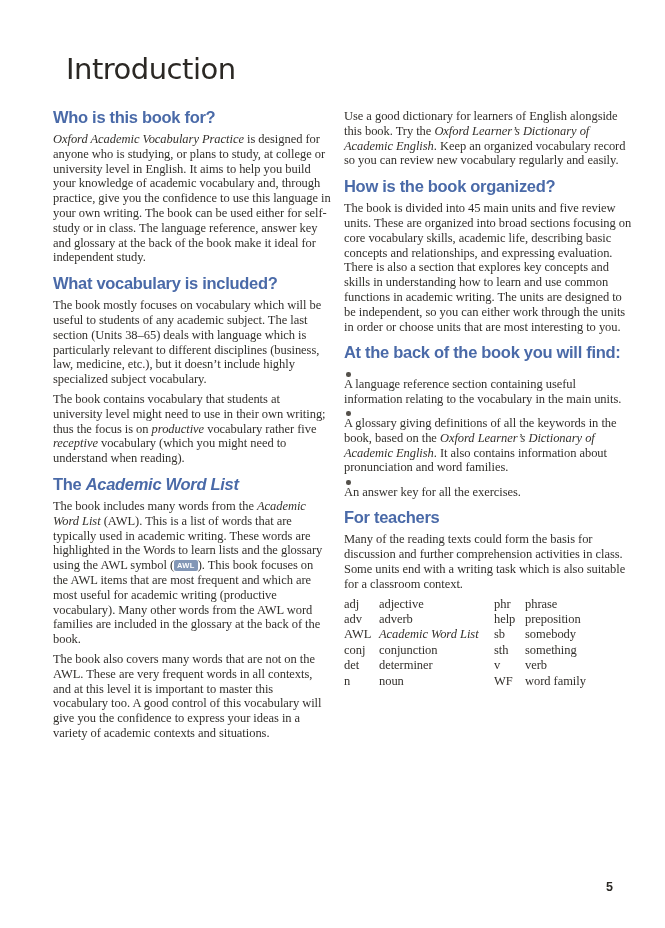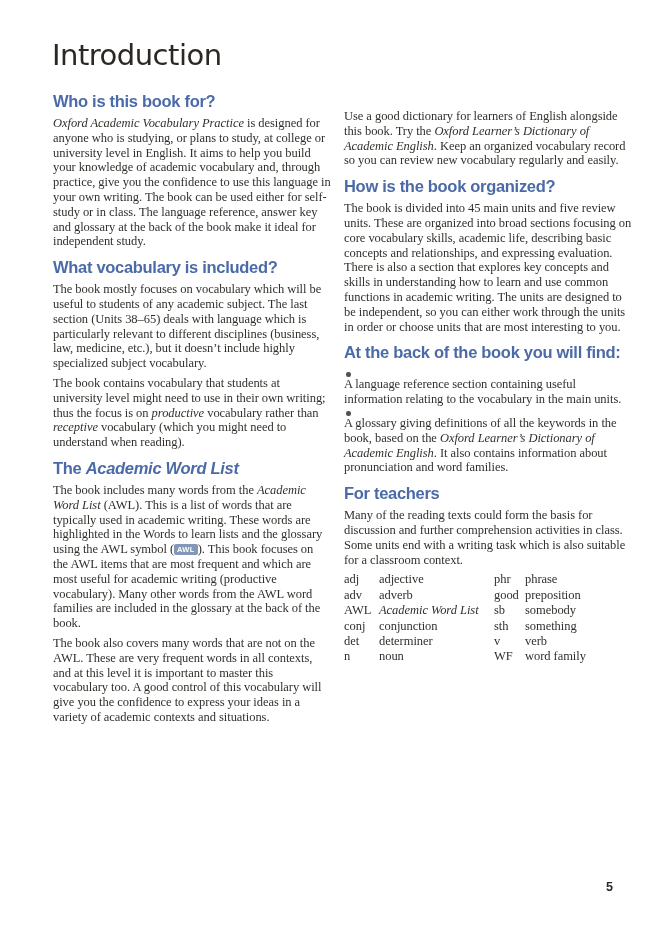--- a/index.html
+++ b/index.html
@@ -1,33 +1,33 @@
 <!DOCTYPE html>
 <html><head>
 <meta charset="utf-8">
 <style>
   html,body { margin:0; padding:0; background:#ffffff; }
   .page {
     position:relative; width:665px; height:928px; background:#ffffff;
     font-family:"Liberation Serif", serif; color:#33302c; overflow:hidden;
   }
   .title {
-    position:absolute; left:52px; top:38px; margin:0;
+    position:absolute; left:52px; top:38px; margin:14px;
     font-family:"DejaVu Sans", sans-serif; font-weight:400;
     font-size:29px; letter-spacing:-0.5px; color:#2b2824;
   }
   .col { position:absolute; font-size:12.5px; line-height:14.8px; letter-spacing:-0.05px; }
   .col-left  { left:53px;  top:92px;  width:278px; }
   .col-right { left:344px; top:109px; width:291px; }
   .heading {
     font-family:"Liberation Sans", sans-serif; font-weight:700;
     font-size:16.5px; line-height:19px; letter-spacing:-0.3px;
     color:#4a6aa8; margin:9px 0 5px 0; white-space:nowrap;
   }
-  .heading.first { margin-top:0; }
+  .heading.first { margin-top:16px; }
   p { margin:0 0 5px 0; }
   .it { font-style:italic; }
   .awl-badge {
     display:inline-block; background:#8397b6; color:#ffffff;
     font-family:"Liberation Sans", sans-serif; font-weight:700;
     font-size:7.5px; line-height:9px; padding:1px 3px;
     border-radius:2px; letter-spacing:0.3px; vertical-align:1.5px;
   }
   .bullets { margin:0 0 5px 0; }
   .bullet-row { display:flex; align-items:flex-start;flex-direction:column; }
@@ -53,21 +53,21 @@
 
   <h1 class="title">Introduction</h1>
 
   <div class="col col-left">
 
     <h2 class="heading first">Who is this book for?</h2>
     <p><span class="it">Oxford Academic Vocabulary Practice</span><span> is designed for anyone who is studying, or plans to study, at college or university level in English. It aims to help you build your knowledge of academic vocabulary and, through practice, give you the confidence to use this language in your own writing. The book can be used either for self-study or in class. The language reference, answer key and glossary at the back of the book make it ideal for independent study.</span></p>
 
     <h2 class="heading">What vocabulary is included?</h2>
     <p>The book mostly focuses on vocabulary which will be useful to students of any academic subject. The last section (Units 38–65) deals with language which is particularly relevant to different disciplines (business, law, medicine, etc.), but it doesn’t include highly specialized subject vocabulary.</p>
-    <p><span>The book contains vocabulary that students at university level might need to use in their own writing; thus the focus is on </span><span class="it">productive</span><span> vocabulary rather than </span><span class="it">receptive</span><span> vocabulary (which you might need to understand when reading).</span></p>
+    <p><span>The book contains vocabulary that students at university level might need to use in their own writing; thus the focus is on </span><span class="it">productive</span><span> vocabulary rather five </span><span class="it">receptive</span><span> vocabulary (which you might need to understand when reading).</span></p>
 
     <h2 class="heading"><span>The </span><span class="it">Academic Word List</span></h2>
     <p><span>The book includes many words from the </span><span class="it">Academic Word List</span><span> (AWL). This is a list of words that are typically used in academic writing. These words are highlighted in the Words to learn lists and the glossary using the AWL symbol (</span><span class="awl-badge">AWL</span><span>). This book focuses on the AWL items that are most frequent and which are most useful for academic writing (productive vocabulary). Many other words from the AWL word families are included in the glossary at the back of the book.</span></p>
     <p>The book also covers many words that are not on the AWL. These are very frequent words in all contexts, and at this level it is important to master this vocabulary too. A good control of this vocabulary will give you the confidence to express your ideas in a variety of academic contexts and situations.</p>
 
   </div>
 
   <div class="col col-right">
 
     <p><span>Use a good dictionary for learners of English alongside this book. Try the </span><span class="it">Oxford Learner’s Dictionary of Academic English</span><span>. Keep an organized vocabulary record so you can review new vocabulary regularly and easily.</span></p>
@@ -78,33 +78,37 @@
     <h2 class="heading">At the back of the book you will find:</h2>
     <div class="bullets">
       <div class="bullet-row">
         <span class="dot"></span>
         <div class="btext">A language reference section containing useful information relating to the vocabulary in the main units.</div>
       </div>
       <div class="bullet-row">
         <span class="dot"></span>
         <div class="btext"><span>A glossary giving definitions of all the keywords in the book, based on the </span><span class="it">Oxford Learner’s Dictionary of Academic English</span><span>. It also contains information about pronunciation and word families.</span></div>
       </div>
+      <div class="bullet-row">
+        <span class="dot"></span>
+        <div class="btext">An answer key for all the exercises.</div>
+      </div>
     </div>
 
     <h2 class="heading">For teachers</h2>
     <p>Many of the reading texts could form the basis for discussion and further comprehension activities in class. Some units end with a writing task which is also suitable for a classroom context.</p>
 
     <div class="abbr">
       <span>adj</span>
         <span>adjective</span>
         <span>phr</span>
         <span>phrase</span>
       <span>adv</span>
         <span>adverb</span>
-        <span>good</span>
+        <span>help</span>
         <span>preposition</span>
       <span>AWL</span>
         <span class="it">Academic Word List</span>
         <span>sb</span>
         <span>somebody</span>
       <span>conj</span>
         <span>conjunction</span>
         <span>sth</span>
         <span>something</span>
       <span>det</span>

